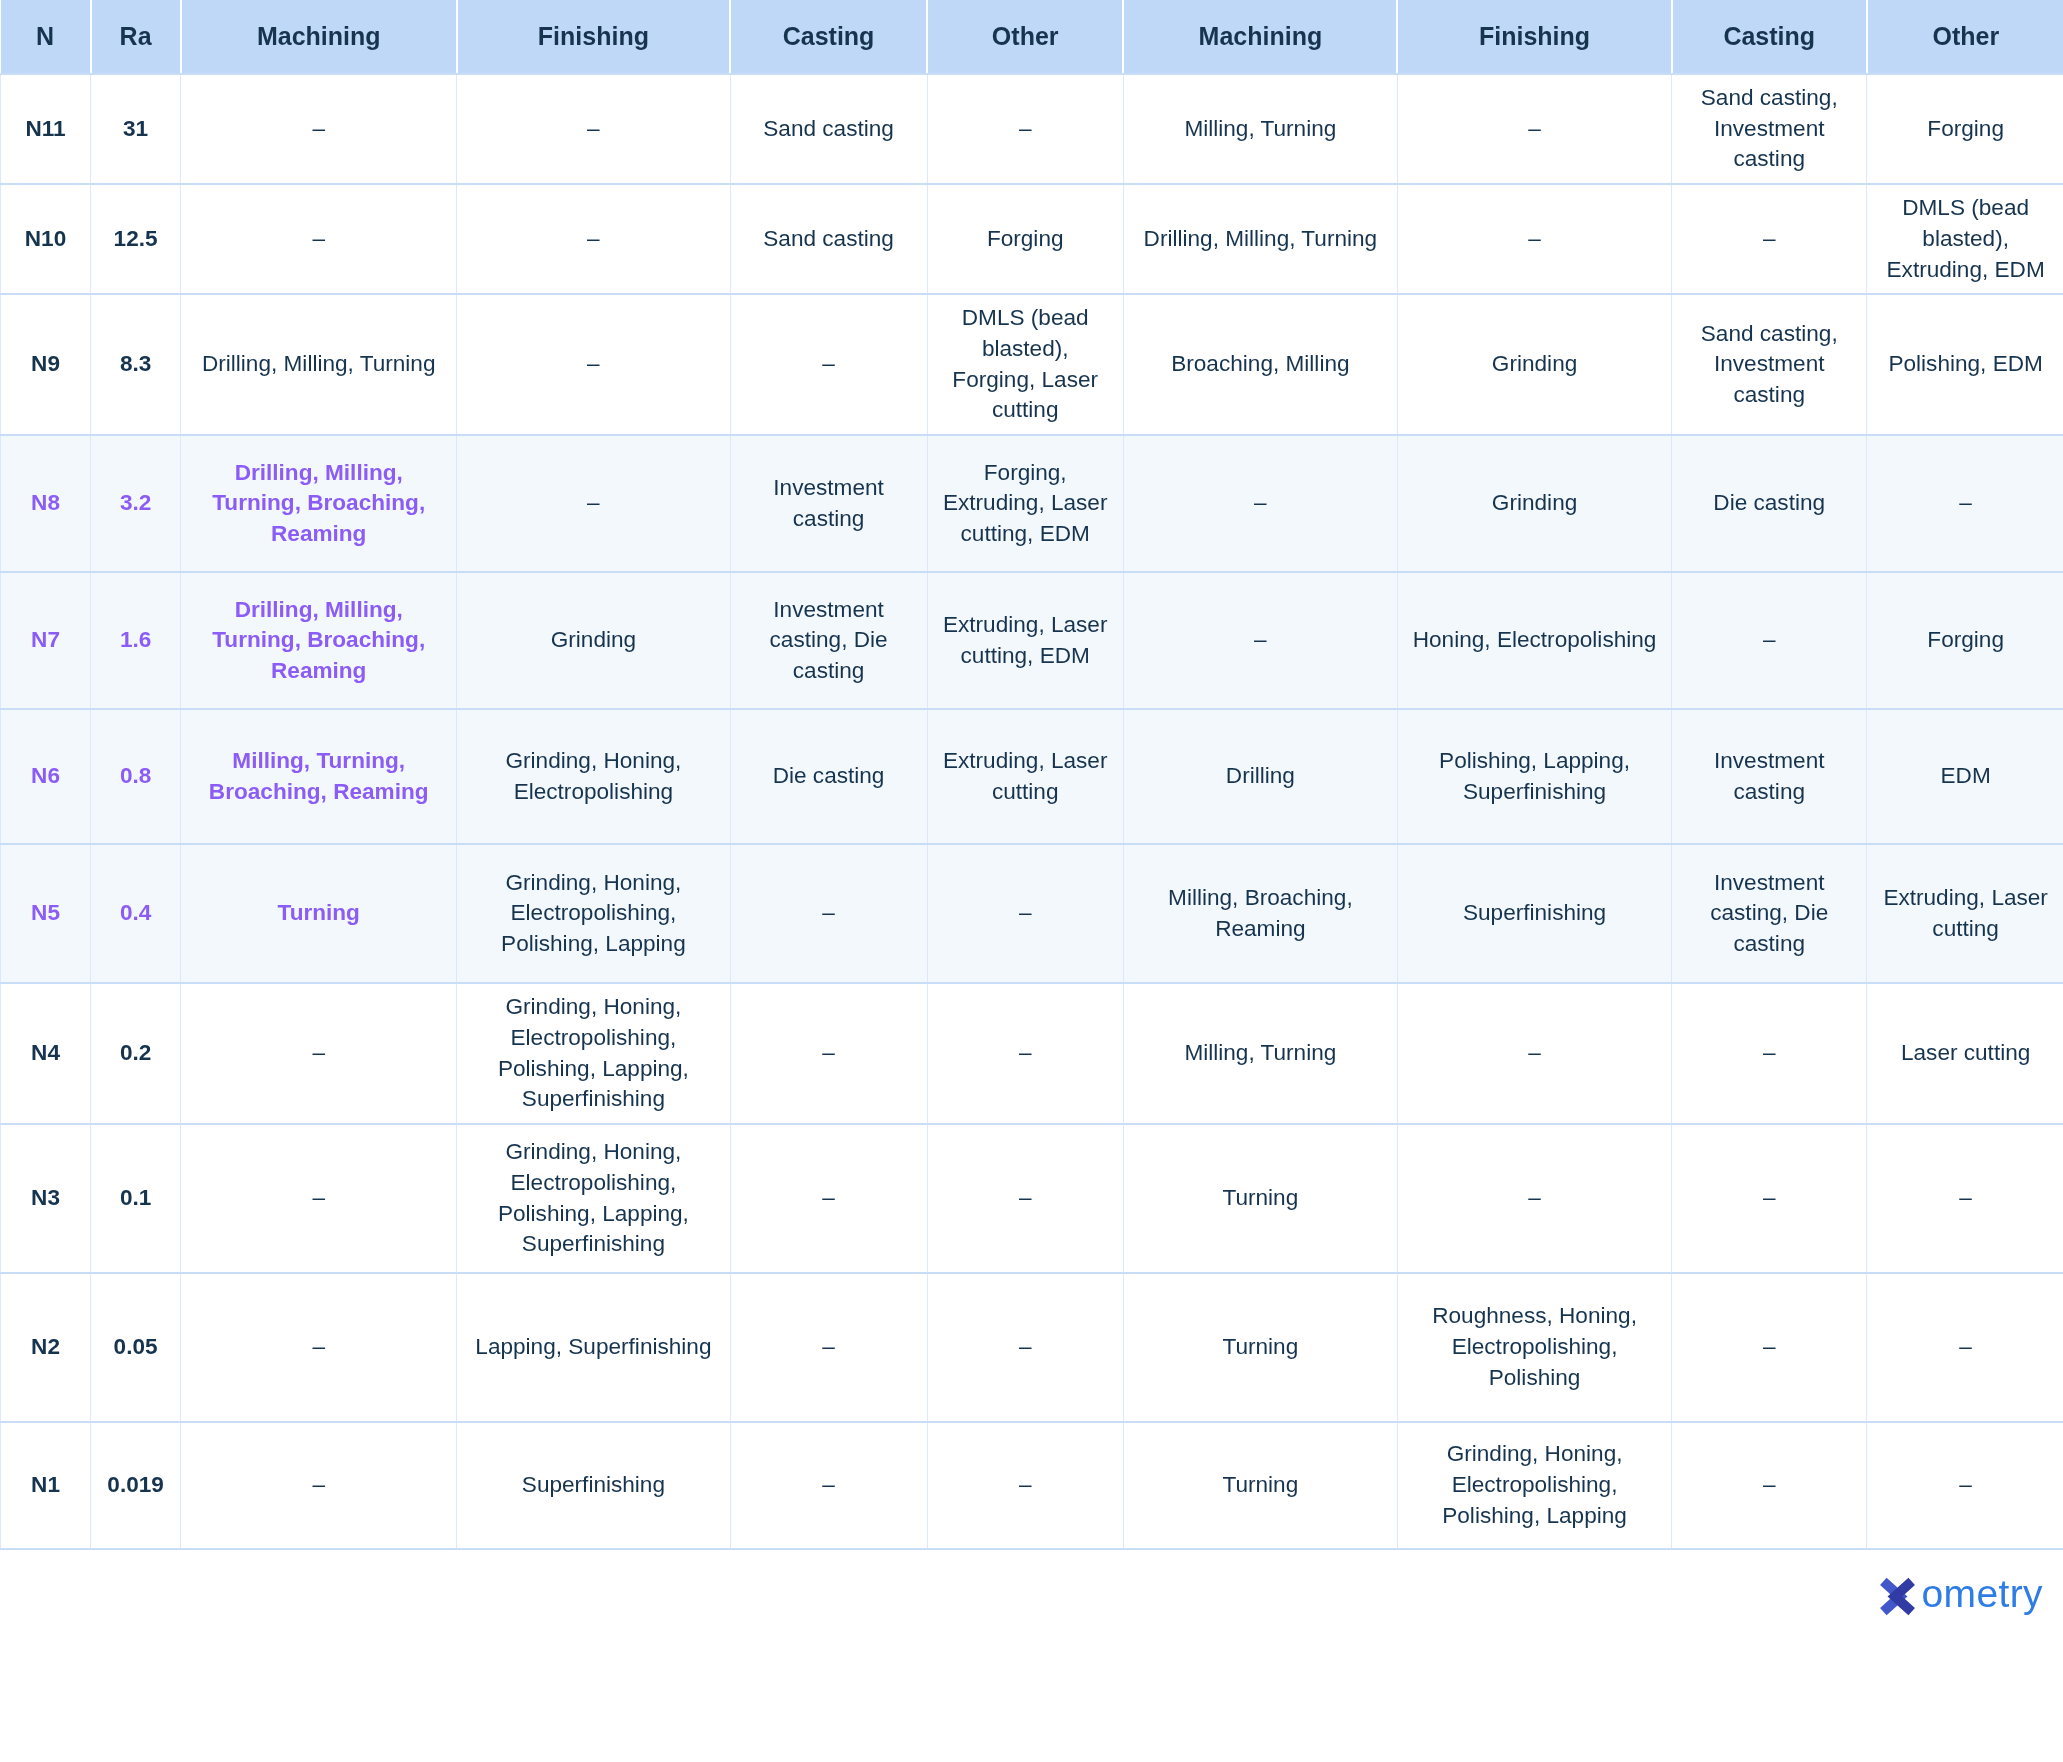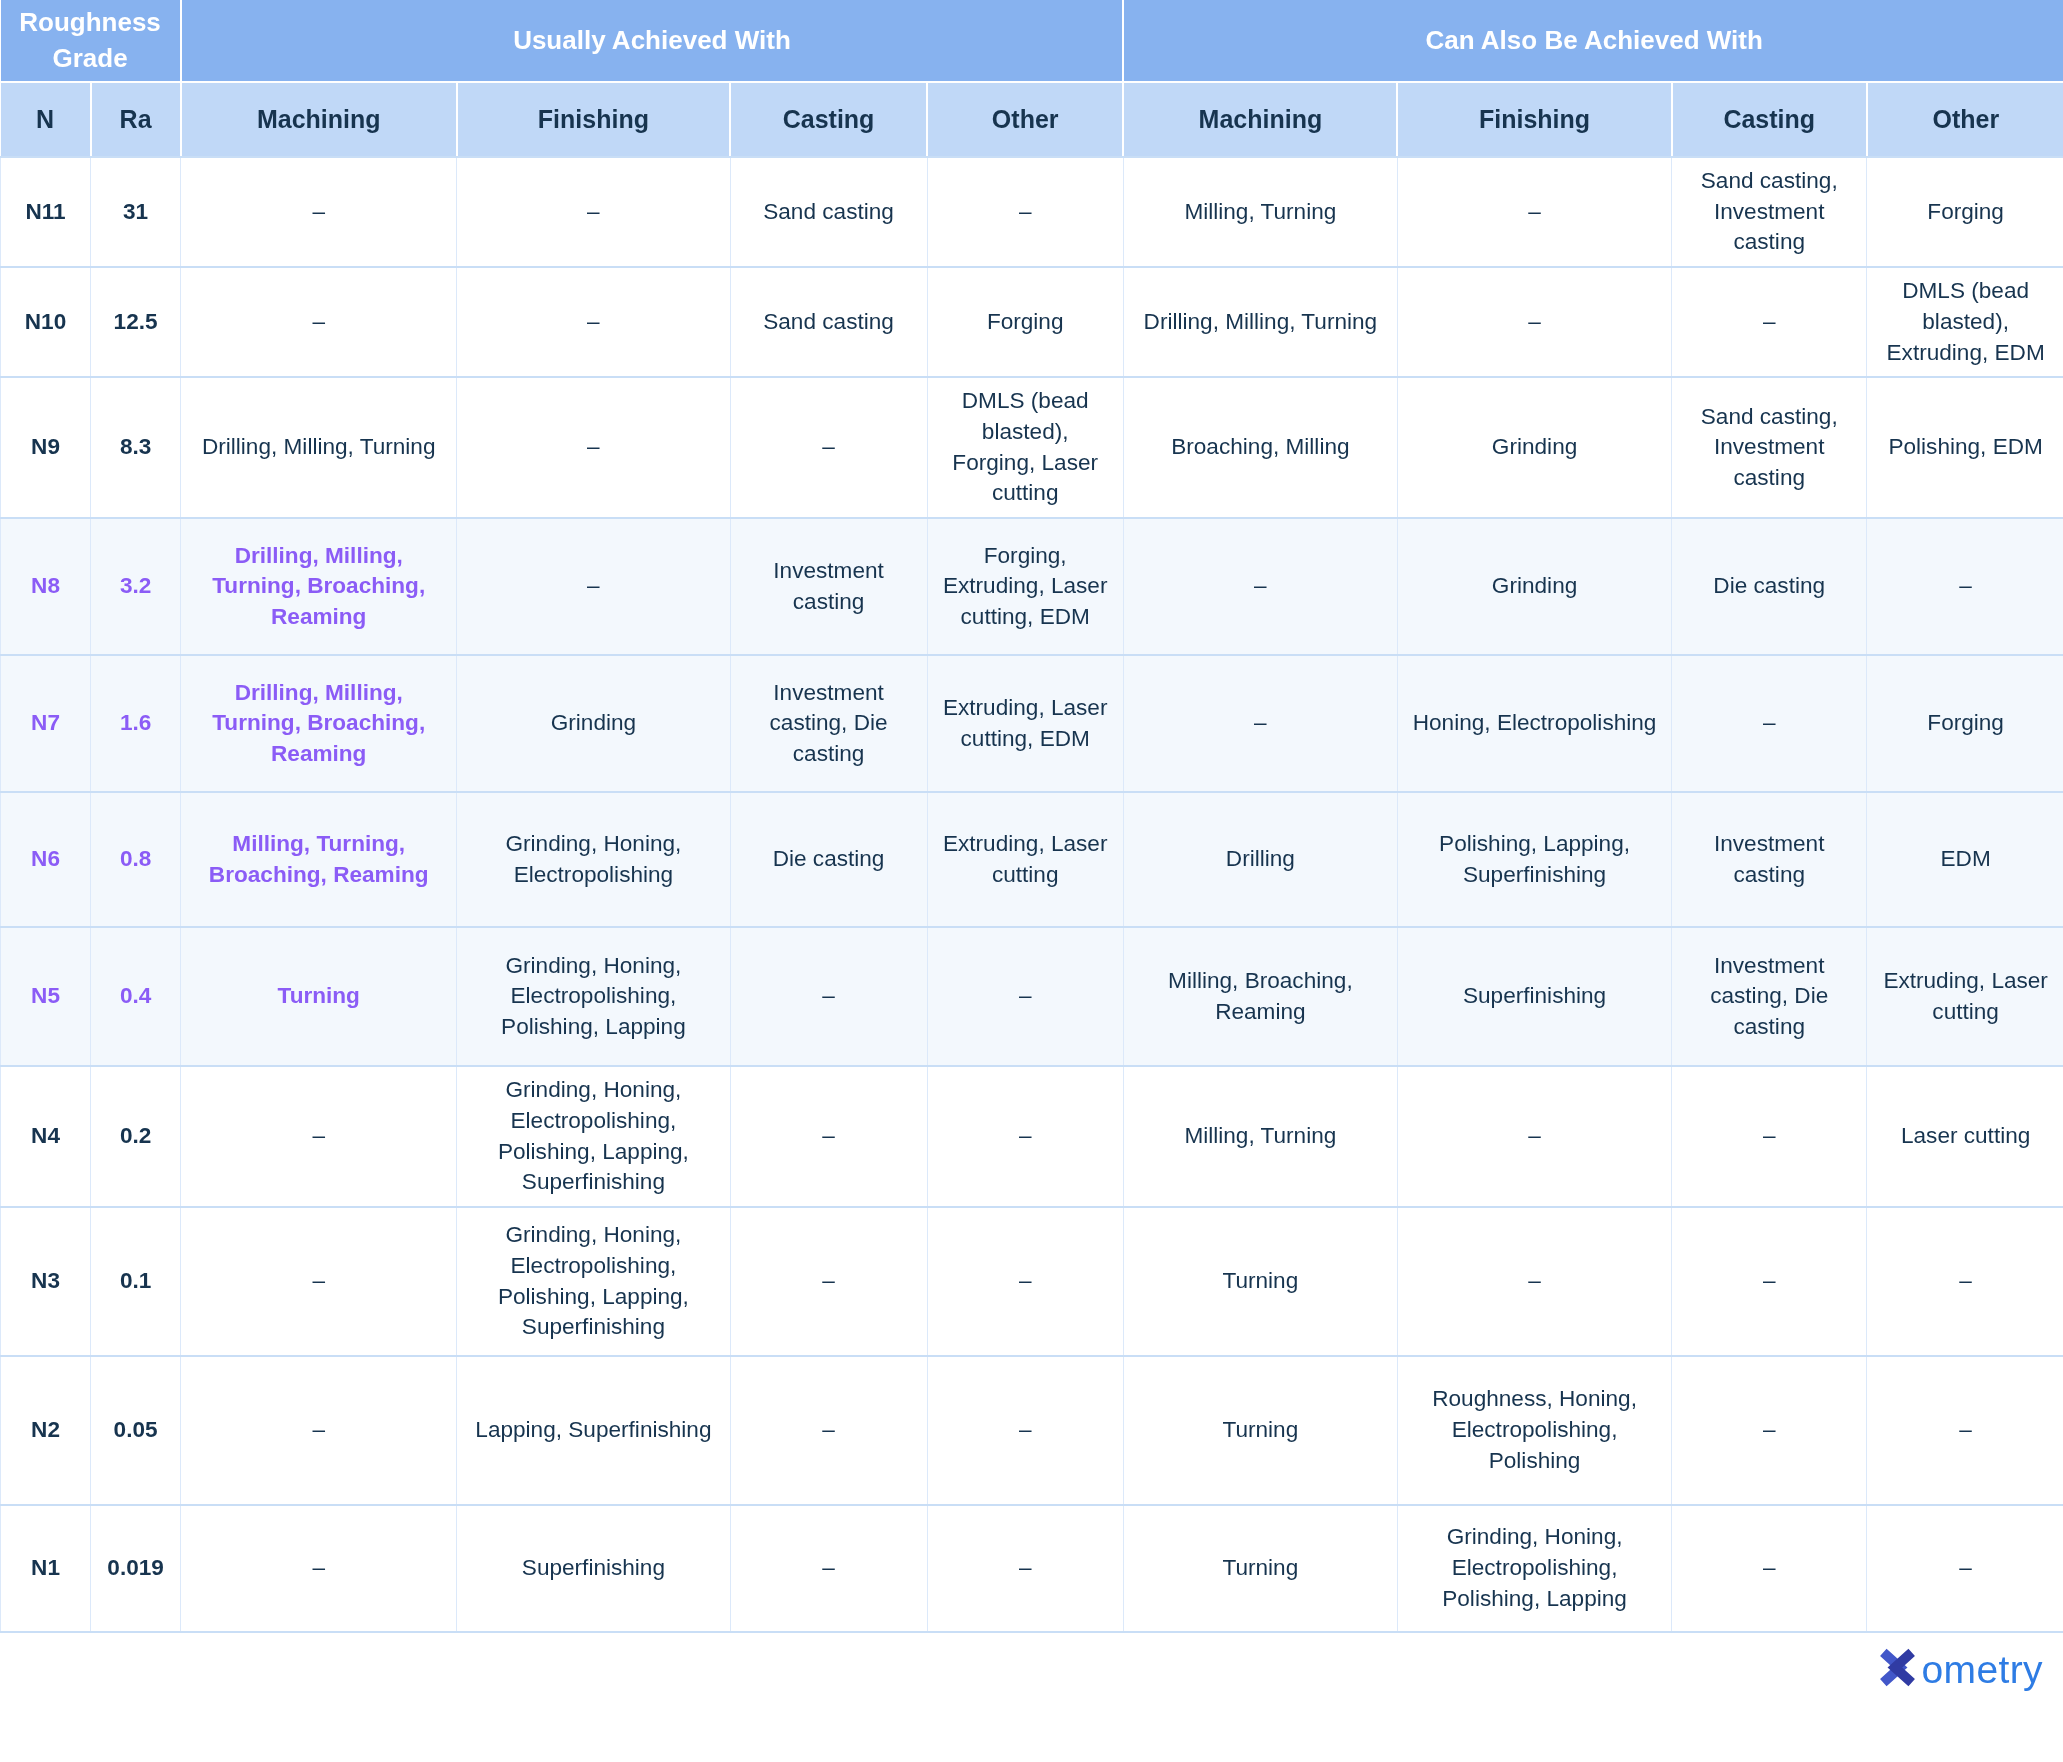--- a/index.html
+++ b/index.html
@@ -30,45 +30,40 @@
   tbody tr:nth-child(5){height:137px;}
   tbody tr:nth-child(6){height:135px;}
   tbody tr:nth-child(7){height:139px;margin-top:20px;}
   tbody tr:nth-child(8){height:137px;}
   tbody tr:nth-child(9){height:149px;}
   tbody tr:nth-child(10){height:149px;}
   tbody tr:nth-child(11){height:127px;}
   tbody tr:nth-child(12){height:125px;}
   
   .footer{position:relative;width:2064px;height:65px;background:#ffffff;}
-  .logo{position:absolute;right:21px;top:15px;display:flex;align-items:flex-start;gap:5px;}
+  .logo{position:absolute;right:21px;top:22px;display:flex;align-items:flex-end;gap:5px;}
   .logo-text{font-size:39px;font-weight:500;color:#2e7ce4;letter-spacing:0.4px;}
 </style>
 </head>
 <body>
 
 <table>
   <colgroup>
     <col style="width:90px">
       <col style="width:90px">
     <col style="width:276px">
       <col style="width:273px">
       <col style="width:197px">
       <col style="width:196px">
     <col style="width:274px">
       <col style="width:274px">
       <col style="width:195px">
       <col style="width:197px">
   </colgroup>
   <thead>
-    <tr class="h1">
-      <th colspan="2">Roughness Grade</th>
-      <th colspan="4">Usually Achieved With</th>
-      <th colspan="4">Can Also Be Achieved With</th>
-    </tr>
     <tr class="h2">
       <th>N</th>
       <th>Ra</th>
       <th>Machining</th>
       <th>Finishing</th>
       <th>Casting</th>
       <th>Other</th>
       <th>Machining</th>
       <th>Finishing</th>
       <th>Casting</th>

